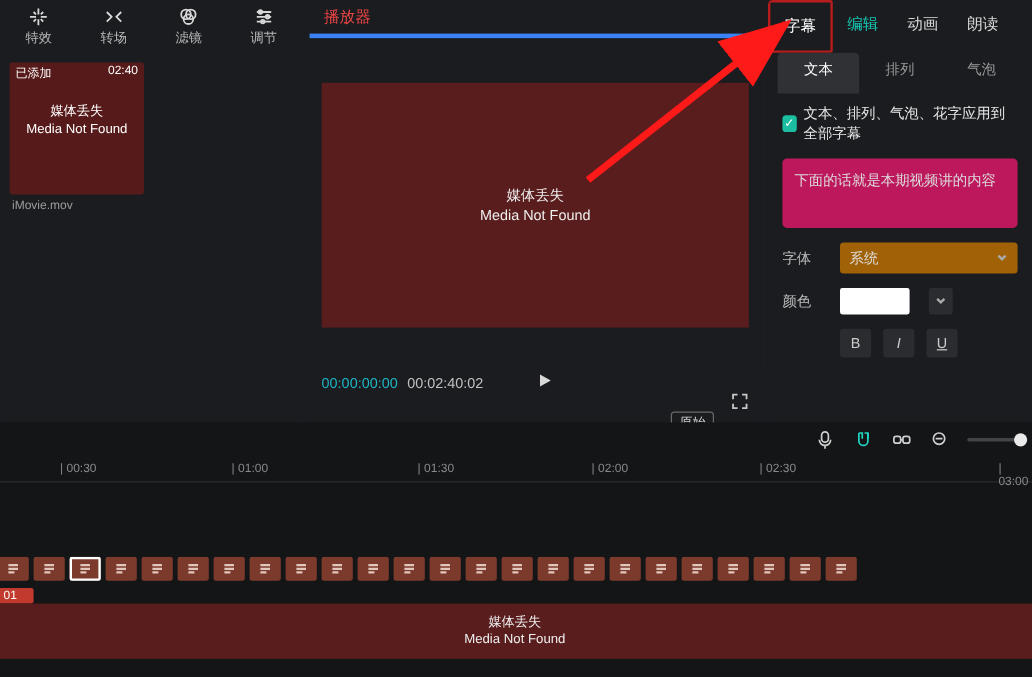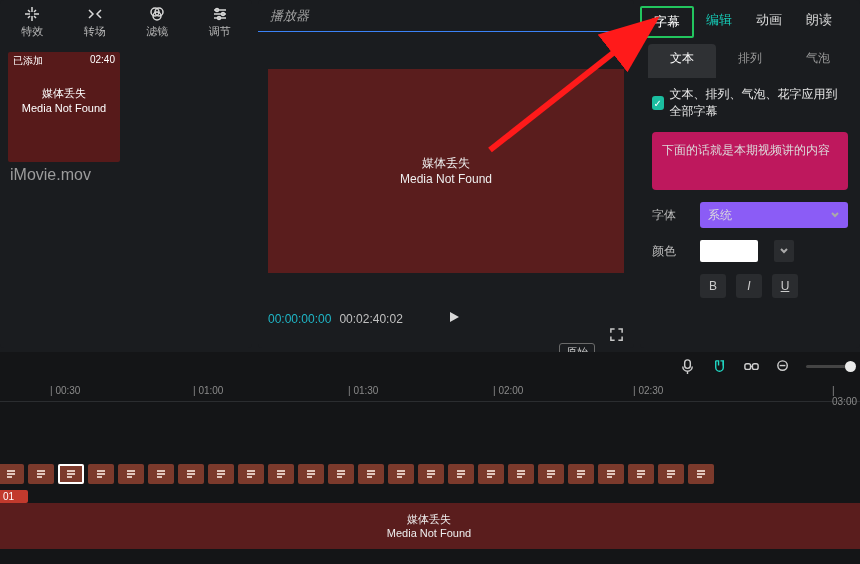--- a/index.html
+++ b/index.html
@@ -8,51 +8,51 @@
   
   .media-panel { width: 252px; background: #1a1c1f; border-radius: 4px; display: flex; flex-direction: column; }
   .top-tool-tabs { display: flex; padding: 4px 2px; gap: 2px; height: 44px; }
   .tool-tab { flex: 1; display: flex; flex-direction: column; align-items: center; justify-content: center; color: #b8b8b8; cursor: pointer; gap: 1px; }
   .tool-tab svg { width: 18px; height: 18px; stroke: #d8d8d8; fill: none; stroke-width: 1.5; }
   .tool-tab-label { font-size: 11px; }
   .media-body { flex: 1; padding: 8px; }
   .media-thumb { width: 112px; background: #571a1a; border-radius: 2px; position: relative; color: #fff; font-size: 11px; padding: 2px 5px 6px 5px; display: flex; flex-direction: column; }
   .media-thumb .badge-row { display: flex; justify-content: space-between; font-size: 10px; }
   .media-thumb .mt-center { text-align: center; margin-top: 18px; line-height: 15px; font-size: 11px; height: 70px;}
-  .media-filename { font-size: 16px; color: #9c9c9c; margin-top: 4px; padding-left: 2px;}
+  .media-filename { font-size: 10px; color: #9c9c9c; margin-top: 4px; padding-left: 2px;}
   
   .player-panel { width: 376px; background: #1a1c1f; border-radius: 4px; display: flex; flex-direction: column; }
-  .panel-header { height: 32px; display: flex; align-items: center; padding: 0 12px; color: #a3a3a3; font-size: 13px; border-bottom: 1px solid #3b82f6; font-style: italic; }
+  .panel-header { height: 32px; display: flex; align-items: center; padding: 0 12px; color: #ef4444; font-size: 13px; border-bottom: 4px solid #3b82f6; }
   .player-body { flex: 1; display: flex; align-items: center; justify-content: center; background: #1a1c1f; }
   .player-canvas { width: 356px; height: 204px; background: #5a1d1d; display: flex; flex-direction: column; align-items: center; justify-content: center; color: #eee; font-size: 12px; line-height: 16px; }
   .player-controls { height: 38px; display: flex; align-items: flex-start; padding: 0 10px; gap: 10px; font-size: 12px; color: #c0c0c0; justify-content: space-between;}
   .pc-left { display:flex; align-items:center; gap:8px;}
   .pc-right { display:flex; align-items:center; gap:14px;}
   .time-current { color: #1fb6c6; }
   .play-btn svg { width: 14px; height: 14px; fill: #d8d8d8; }
   .rect-btn { border: 1px solid #6a6a6a; border-radius: 3px; font-size: 11px; padding: 1px 6px; color: #cfcfcf; margin-top: 33px; }
   .fs-icon svg { width: 15px; height: 15px; stroke:#c8c8c8; fill:none; stroke-width:1.6;}
   
   .inspector { flex: 1; background: #1a1c1f; border-radius: 4px; display: flex; flex-direction: column; position: relative; overflow: hidden;}
   .insp-tabs { height: 40px; display: flex; align-items: center; font-size: 13px; }
   .insp-tab { padding: 0 12px; height: 100%; display:flex; align-items:center; color:#d8d8d8; cursor:pointer; }
   .insp-tab.active { color: #fff; }
-  .insp-tab.highlight-red { border: 2px solid #22c55e; border-radius:2px; height: 32px; margin-top:3px;}
+  .insp-tab.highlight-red { border: 2px solid #b91c1c; border-radius:2px; height: 44px; margin-top:3px;}
   .insp-tab.teal { color:#16c9b5; }
   .sub-tabs { height: 34px; display: flex; margin: 4px 8px 0 8px; }
   .sub-tab { flex: 1; text-align: center; line-height: 28px; font-size: 12px; color: #9a9a9a; cursor:pointer; border-radius:4px 4px 0 0;}
   .sub-tab.active { background: #2f3134; color: #fff; }
   .insp-body { padding: 8px 12px; display:flex; flex-direction:column; gap:12px;justify-content:flex-end;}
   .check-row { display:flex; align-items:center; gap:6px; font-size:12px; color:#e8e8e8;}
   .check-row .cbx { width:14px; height:14px; background:#1bbea0; border-radius:3px; display:flex; align-items:center; justify-content:center;}
   .check-row .cbx::after{content:"✓"; color:#fff; font-size:10px;}
   .subtitle-text-box { background:#be185d; border-radius:4px; padding:10px 10px 24px 10px; font-size:12px; color:#dcdcdc; min-height:58px;}
   .prop-row { display:flex; align-items:center; gap:16px; font-size:12px;}
   .prop-row .plabel{ width:32px; color:#bcbcbc;}
-  .prop-row .pselect{ flex:1; background:#8b5cf6; border-radius:3px; height:26px; display:flex; align-items:center; padding:0 8px; color:#dcdcdc; justify-content:space-between;}
+  .prop-row .pselect{ flex:1; background:#a16207; border-radius:3px; height:26px; display:flex; align-items:center; padding:0 8px; color:#dcdcdc; justify-content:space-between;}
   .prop-row .pselect svg{width:10px;height:10px; stroke:#aaa; fill:none; stroke-width:2;}
   .prop-row .color-swatch{ width:58px; height:22px; background:#fff; border-radius:2px;}
   .prop-row .color-select{ width:20px; height:22px; background:#2a2c2f; border-radius:2px; display:flex; align-items:center; justify-content:center;}
   .prop-row .color-select svg{width:10px;height:10px; stroke:#aaa; fill:none; stroke-width:2;}
   .style-btns{display:flex;gap:10px;}
   .style-btn{width:26px;height:24px;background:#2a2c2f;border-radius:3px;display:flex;align-items:center;justify-content:center;color:#ccc;font-size:12px;}
   
   .timeline-area { position: absolute; left: -2px; right: 0; top: 352px; bottom: 0; background: #141517; }
   .timeline-toolbar { height: 28px; display:flex; align-items:center; justify-content:flex-end; padding:0 12px; gap:14px;}
   .timeline-toolbar .ticon { width:18px; display:flex; align-items:center; justify-content:center;}

